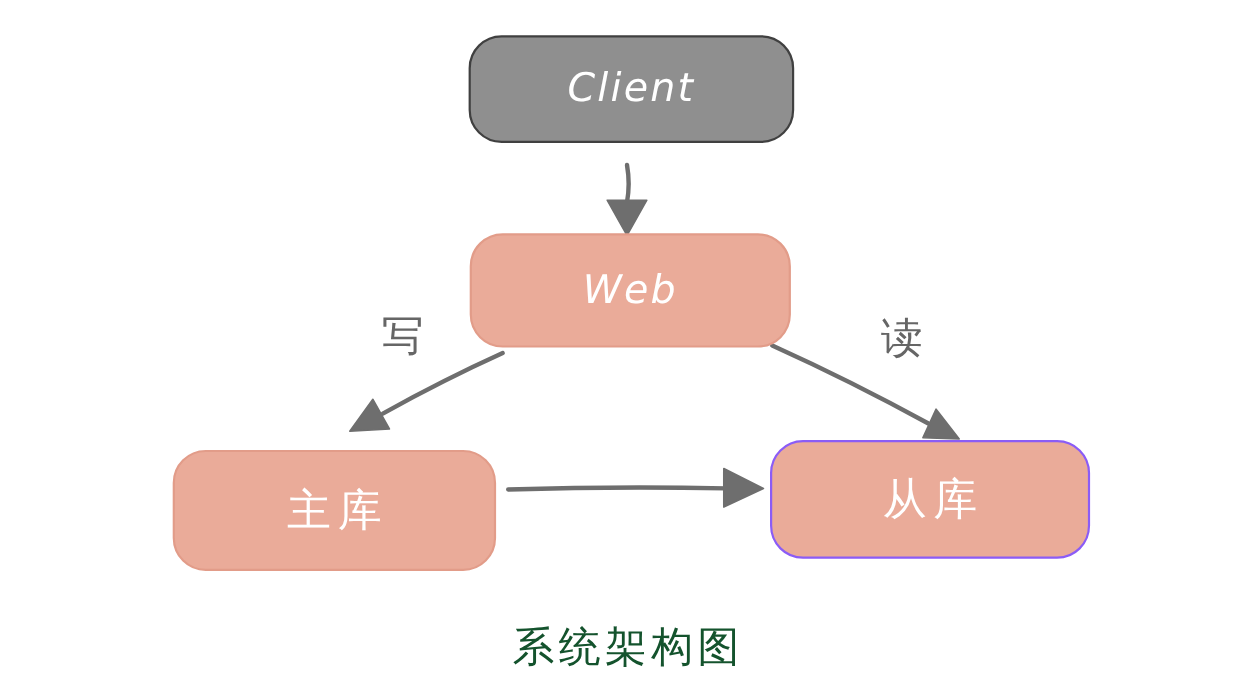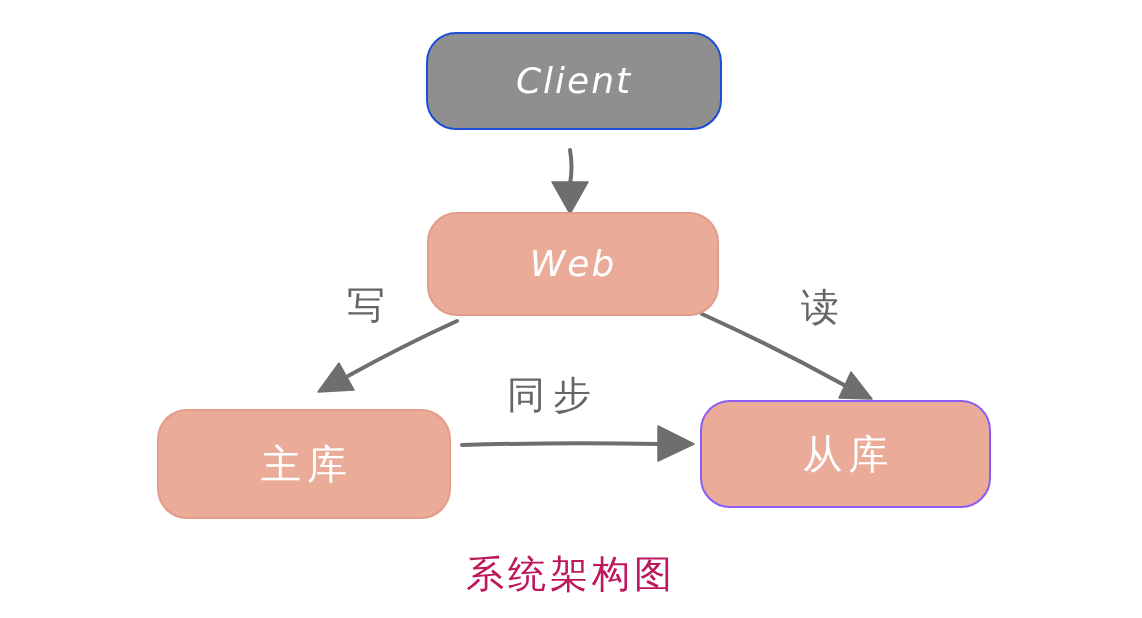--- a/index.html
+++ b/index.html
@@ -40,21 +40,21 @@
     display: flex;
     align-items: center;
     justify-content: center;
     color: #ffffff;
     box-sizing: border-box;
   }
   .node-client {
     left: 426px; top: 32px;
     width: 296px; height: 98px;
     background: #8f8f8f;
-    border: 2px solid #1d4ed8;
+    border: 2px solid #404040;
   }
   .node-web {
     left: 427px; top: 212px;
     width: 292px; height: 104px;
     background: #eaab99;
     border: 2px solid #e29c89;
   }
   .node-master {
     left: 157px; top: 397px;
     width: 294px; height: 110px;
@@ -88,24 +88,24 @@
     line-height: 1;
     text-align: center;
     letter-spacing: 8px;
     user-select: none;
   }
   .label-write { left: 334px; top: 286px; width: 64px; letter-spacing: 0; }
   .label-read  { left: 788px; top: 288px; width: 64px; letter-spacing: 0; }
   .label-sync  { left: 498px; top: 376px; width: 110px; }
   .diagram-title {
     position: absolute;
-    left: 421px; top: 554px;
+    left: 421px; top: 568px;
     width: 300px;
     text-align: center;
-    color: #be185d;
+    color: #14532d;
     font-size: 38px;
     letter-spacing: 4px;
     line-height: 1.1;
     user-select: none;
   }
 </style>
 </head>
 <body>
 
 <div class="canvas">
@@ -146,17 +146,16 @@
   </div>
 
   <div class="node node-slave">
     <span class="node-label">从库</span>
   </div>
 
   <div class="edge-label label-write">写</div>
 
   <div class="edge-label label-read">读</div>
 
-  <div class="edge-label label-sync">同步</div>
 
   <div class="diagram-title">系统架构图</div>
 
 </div>
 
 </body></html>

